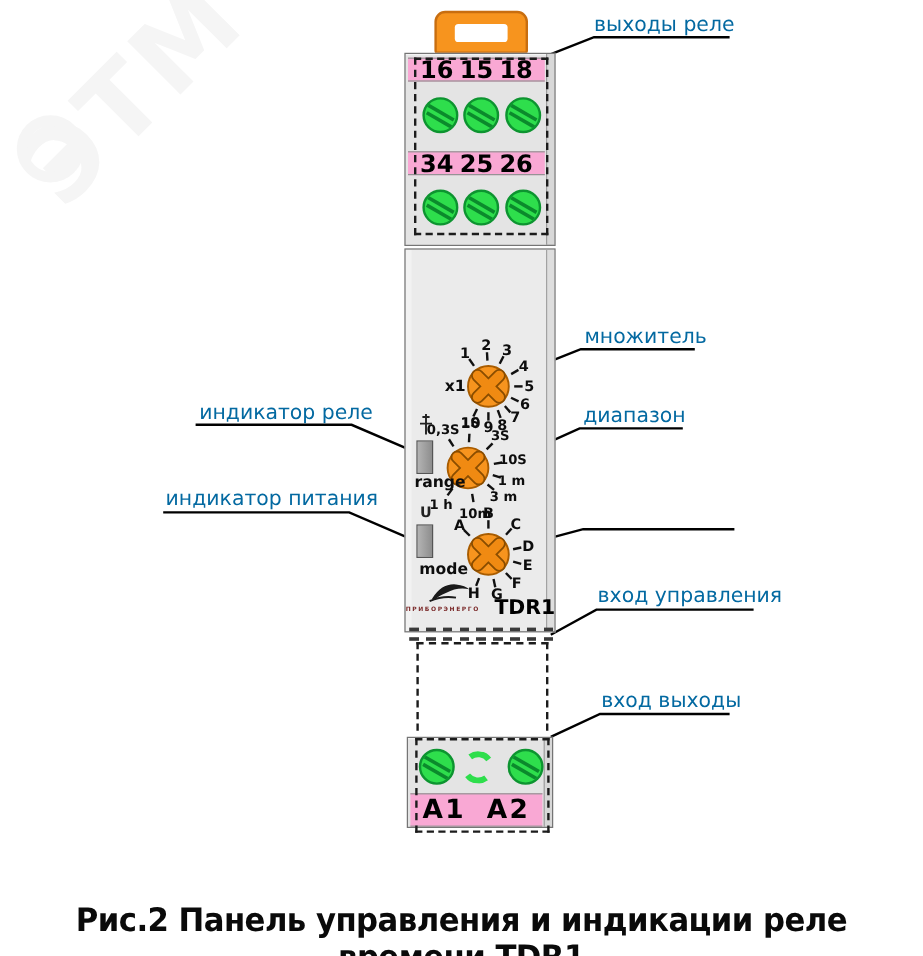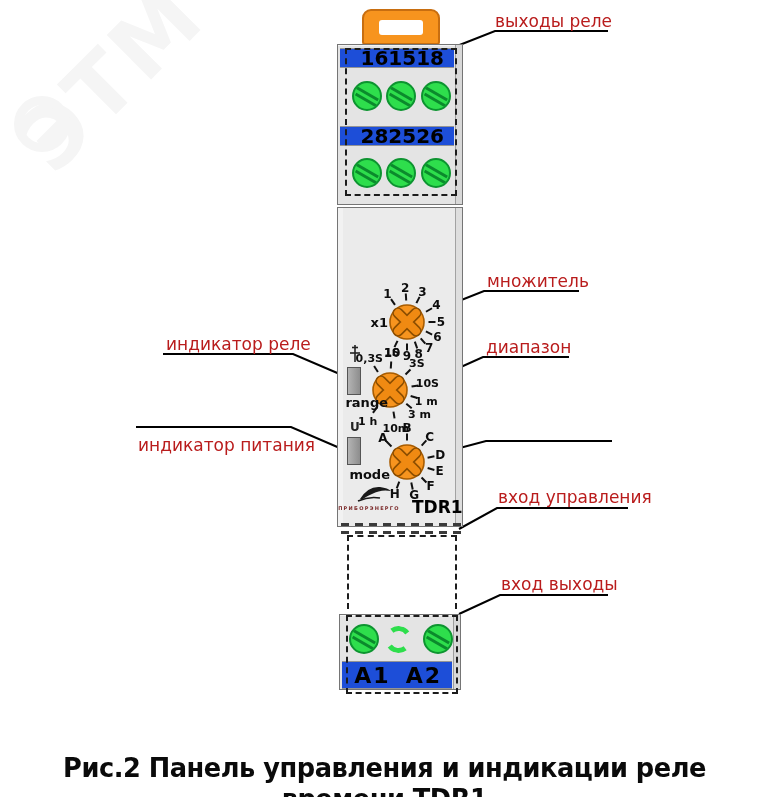--- a/index.html
+++ b/index.html
@@ -7,32 +7,32 @@
          font-family:"DejaVu Sans","Liberation Sans",sans-serif;color:#111;}
   
   .wm-text{position:absolute;left:-20px;top:28px;width:260px;text-align:center;
            transform:rotate(-45deg);font-size:86px;font-weight:bold;color:#f5f5f5;
            letter-spacing:4px;user-select:none;}
   .wm-ring{position:absolute;left:14px;top:96px;width:38px;height:38px;border-radius:50%;
            border:9px solid #f5f5f5;}
   
   .leaders{position:absolute;left:0;top:0;}
   
-  .callout{position:absolute;font-size:17px;white-space:nowrap;color:#b91c1c;}
+  .callout{position:absolute;font-size:17px;white-space:nowrap;color:#0369a1;}
   
   .block{position:absolute;background:#e4e4e4;border:1px solid #757575;box-sizing:border-box;
          box-shadow:inset -6px 0 0 #d8d8d8, inset -7px 0 0 #9c9c9c, inset 0 1px 0 #f4f4f4;}
   .panel{position:absolute;background:#ebebeb;border:1px solid #757575;box-sizing:border-box;
          box-shadow:inset -6px 0 0 #dedede, inset -7px 0 0 #a2a2a2, inset 5px 0 0 #f2f2f2;}
   .clip{position:absolute;left:362px;top:9px;width:78px;height:36px;background:#f7941e;
         border:2px solid #c86e10;border-radius:9px 9px 3px 3px;box-sizing:border-box;}
   .clip-hole{position:absolute;left:15px;top:9px;width:44px;height:15px;background:#fff;
         border-radius:3px;}
-  .strip{position:absolute;background:#1d4ed8;border-top:1px solid #949494;border-bottom:1px solid #949494;
-         box-sizing:border-box;display:flex;align-items:center;justify-content:flex-end;
+  .strip{position:absolute;background:#f9a8d4;border-top:1px solid #949494;border-bottom:1px solid #949494;
+         box-sizing:border-box;display:flex;align-items:center;justify-content:space-between;
          font-weight:bold;font-size:20px;padding:0 10px;color:#000;}
   .screw{position:absolute;width:30px;height:30px;border-radius:50%;background:#2ede4c;
          border:2px solid #0d9430;box-sizing:border-box;overflow:hidden;}
   .screw:before,.screw:after{content:"";position:absolute;width:26px;height:2.5px;background:#0b8a2c;
          left:0;transform:rotate(30deg);}
   .screw:before{top:9px;}
   .screw:after{top:16px;}
   .ring{position:absolute;width:27px;height:27px;border-radius:50%;box-sizing:border-box;
         border:5px solid #2ede4c;border-left-color:transparent;border-right-color:transparent;
         transform:rotate(8deg);}
@@ -81,37 +81,37 @@
       <path d="M136 427 L291 427 L349 452"></path>
     </g>
   </svg>
 
   <div class="callout" style="left:495px;top:11px;">выходы реле</div>
   <div class="callout" style="left:487px;top:271px;">множитель</div>
   <div class="callout" style="left:486px;top:337px;">диапазон</div>
   <div class="callout" style="left:498px;top:487px;">вход управления</div>
   <div class="callout" style="left:501px;top:574px;">вход выходы</div>
   <div class="callout" style="left:166px;top:334px;">индикатор реле</div>
-  <div class="callout" style="left:138px;top:406px;margin-top:29px;">индикатор питания</div>
+  <div class="callout" style="left:138px;top:406px;">индикатор питания</div>
 
   <div class="clip">
     <div class="clip-hole"></div>
   </div>
 
   <div class="block" style="left:337px;top:44px;width:126px;height:161px;">
     <div class="strip" style="left:2px;top:3px;width:114px;height:20px;">
       <span>16</span>
       <span>15</span>
       <span>18</span>
     </div>
     <div class="screw" style="left:14px;top:36px;"></div>
     <div class="screw" style="left:48px;top:36px;"></div>
     <div class="screw" style="left:83px;top:36px;"></div>
     <div class="strip" style="left:2px;top:81px;width:114px;height:20px;">
-      <span>28</span>
+      <span>34</span>
       <span>25</span>
       <span>26</span>
     </div>
     <div class="screw" style="left:14px;top:113px;"></div>
     <div class="screw" style="left:48px;top:113px;"></div>
     <div class="screw" style="left:83px;top:113px;"></div>
   </div>
   <div class="dashed" style="left:345px;top:48px;width:112px;height:148px;"></div>
 
   <div class="panel" style="left:337px;top:207px;width:126px;height:320px;"></div>

